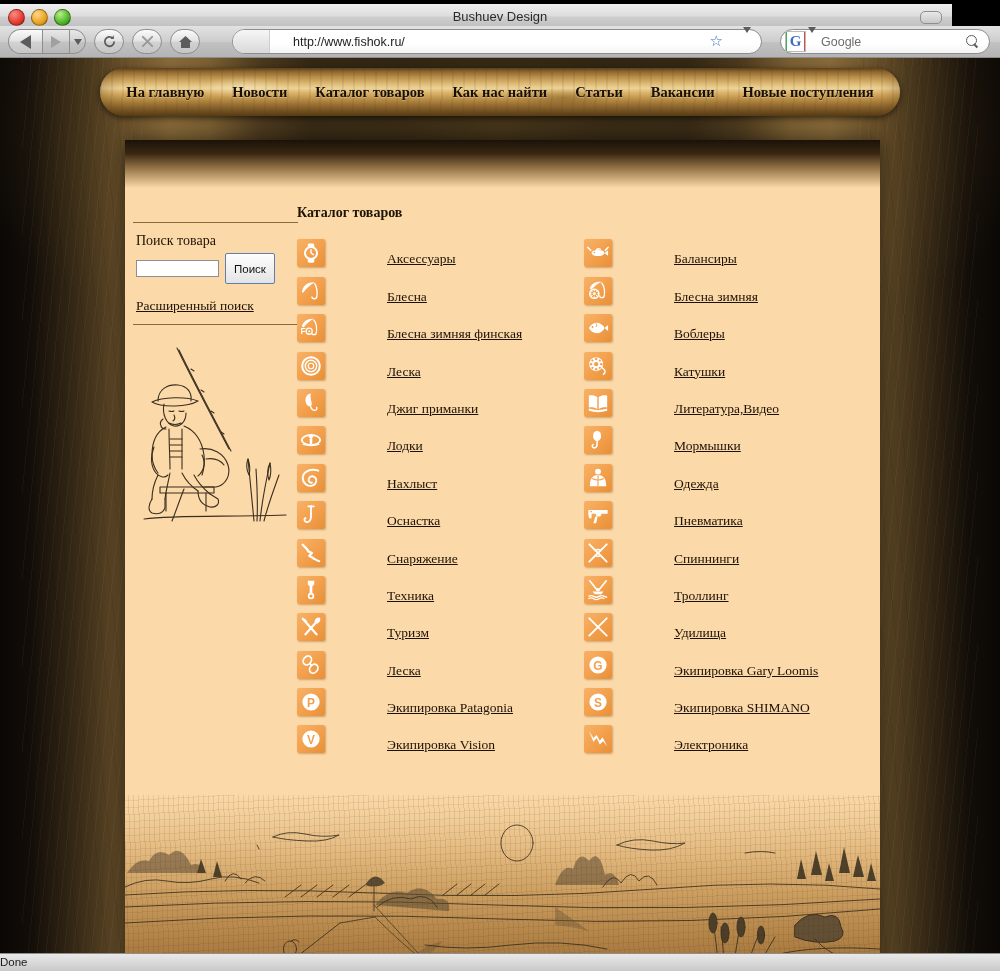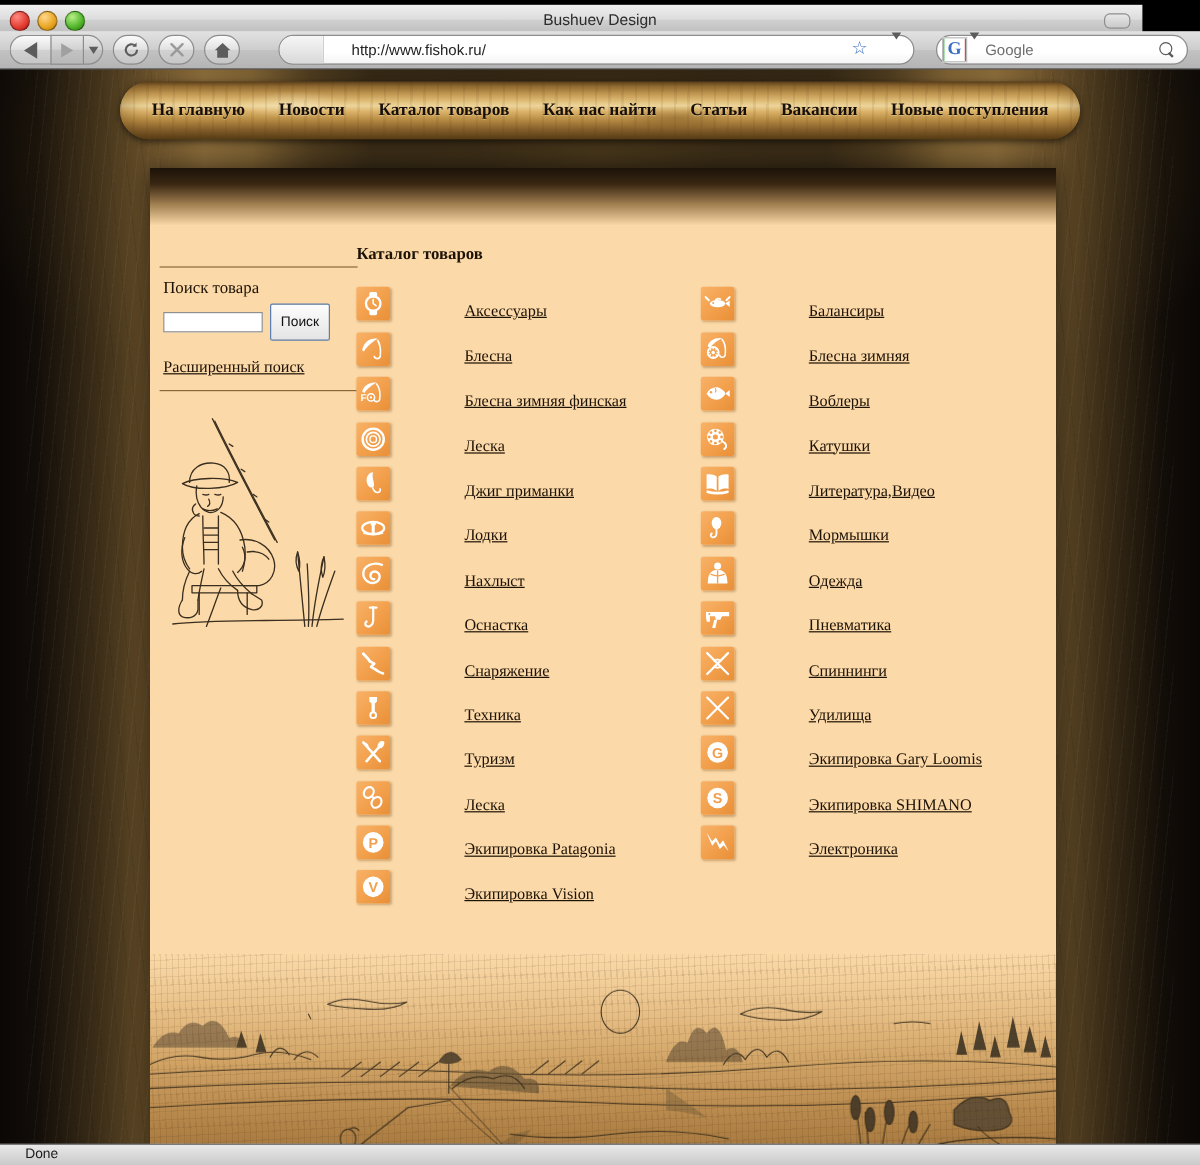--- a/index.html
+++ b/index.html
@@ -266,21 +266,21 @@
   }
   .landscape svg { position: absolute; left: 0; top: 0; }
 
   
   .statusbar {
     position: absolute; left: 0; bottom: 0; width: 1000px; height: 18px;
     background: linear-gradient(to bottom,#e9e9e9,#c9c9c9);
     border-top: 1px solid #8d8d8d;
     box-sizing: border-box;
     font-family: "Liberation Sans", sans-serif; font-size: 11.5px; color: #1a1a1a;
-    line-height: 17px; padding-left: 21px;
+    line-height: 17px; padding-left: 0;
   }
 </style>
 </head>
 <body>
 
 <div id="app">
 
   <div class="titlebar">
     <div class="win-buttons">
       <div class="win-btn win-close"></div>
@@ -706,20 +706,32 @@
                 <svg width="22" height="22" viewBox="0 0 24 24" stroke="#fff" fill="none" stroke-linecap="round">
                   <path d="M2.5 2.5 L21.5 21.5" stroke-width="2"></path>
                   <path d="M21.5 2.5 L2.5 21.5" stroke-width="2"></path>
                   <path d="M9 9.5 q3 -2.5 6 0" stroke-width="1.6"></path>
                   <path d="M9 14.5 q3 2.5 6 0" stroke-width="1.6"></path>
                 </svg>
               </span>
               <a class="cat-link">Спиннинги</a>
             </div>
 
+            <div class="cat-item">
+              <span class="cat-icon">
+                <svg width="22" height="22" viewBox="0 0 24 24">
+                  <path d="M3 2 L11 12 M21 2 L13 12" stroke="#fff" stroke-width="1.8" fill="none" stroke-linecap="round"></path>
+                  <path d="M6 13.5 h12 l-2.4 3.2 h-7.2 Z" fill="#fff"></path>
+                  <circle cx="12" cy="11.6" r="1.8" fill="#fff"></circle>
+                  <path d="M1.5 19 q3 -1.8 5.8 0 q3 1.8 5.8 0 q3 -1.8 5.8 0 q1.6 1 3.1 0.4" stroke="#fff" stroke-width="1.5" fill="none"></path>
+                  <path d="M1.5 21.6 q3 -1.8 5.8 0 q3 1.8 5.8 0 q3 -1.8 5.8 0" stroke="#fff" stroke-width="1.3" fill="none"></path>
+                </svg>
+              </span>
+              <a class="cat-link">Троллинг</a>
+            </div>
 
             <div class="cat-item">
               <span class="cat-icon">
                 <svg width="22" height="22" viewBox="0 0 24 24" stroke="#fff" fill="none" stroke-linecap="round">
                   <path d="M2.5 2.5 L21.5 21.5" stroke-width="2"></path>
                   <path d="M21.5 2.5 L2.5 21.5" stroke-width="2"></path>
                 </svg>
               </span>
               <a class="cat-link">Удилища</a>
             </div>

